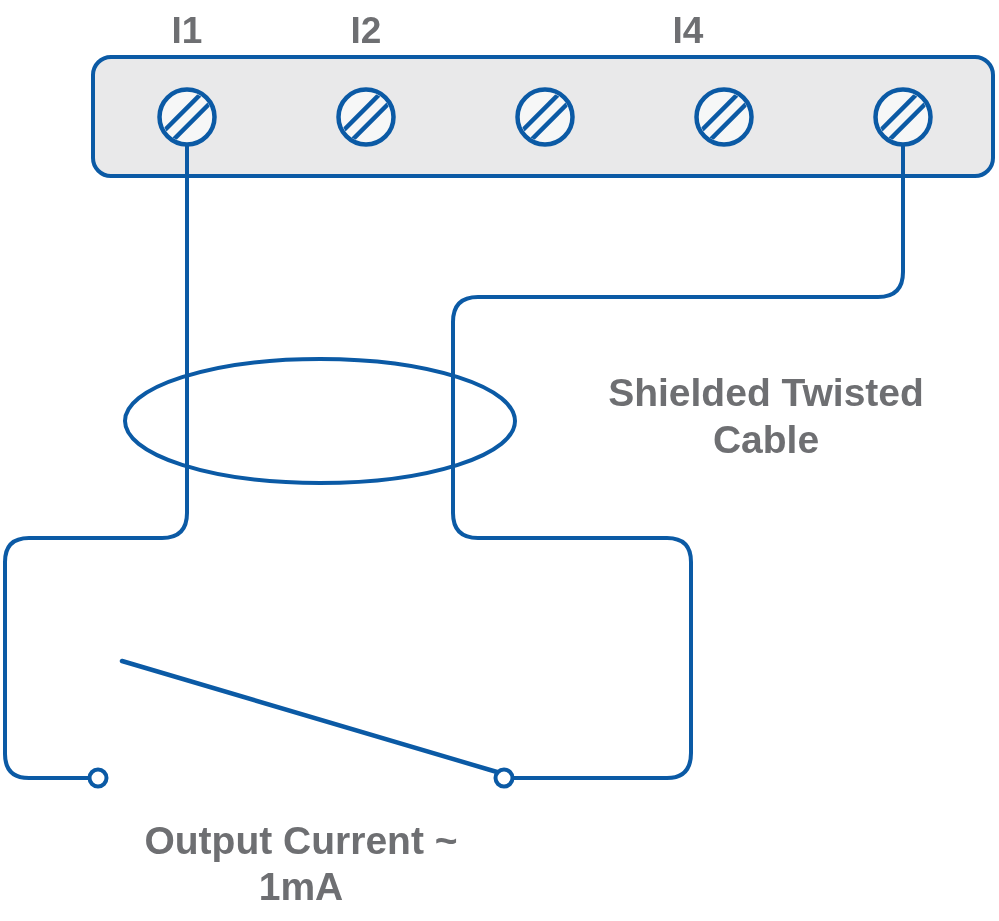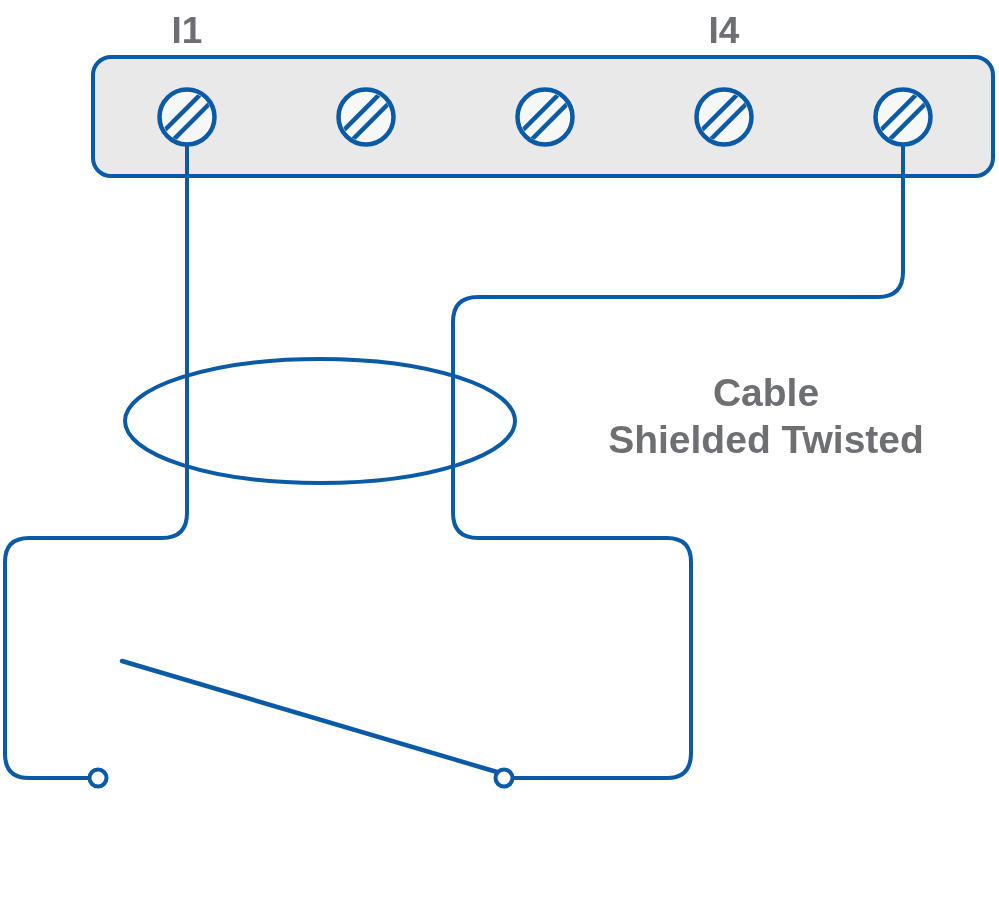--- a/index.html
+++ b/index.html
@@ -95,21 +95,26 @@
     <g transform="translate(903,117)">
       <circle class="screw" cx="0" cy="0" r="27.5"></circle>
       <g clip-path="url(#screwClip)" transform="rotate(-45)">
         <line class="stripe" x1="-30" y1="-6.5" x2="30" y2="-6.5"></line>
         <line class="stripe" x1="-30" y1="6.5" x2="30" y2="6.5"></line>
       </g>
     </g>
   </svg>
 
   <div class="t-label" style="left:187px">I1</div>
-  <div class="t-label" style="left:724px">I4</div>
+  <div class="t-label" style="left:366px">I2</div>
+  <div class="t-label" style="left:688px">I4</div>
 
   <div class="caption caption-shield">
+    <div>Shielded Twisted</div>
     <div>Cable</div>
-    <div>Shielded Twisted</div>
   </div>
 
+  <div class="caption caption-output">
+    <div>Output Current ~</div>
+    <div>1mA</div>
+  </div>
 
 </div>
 
 </body></html>

